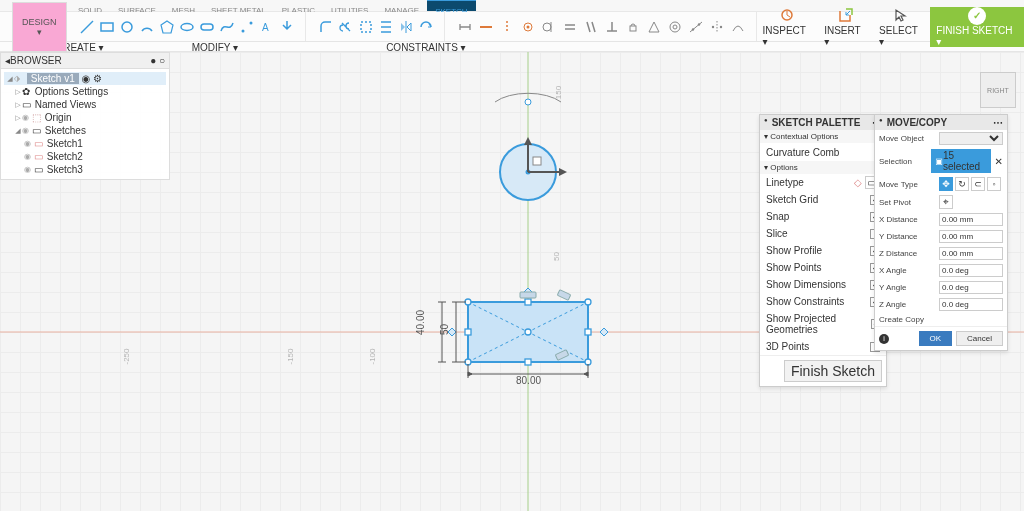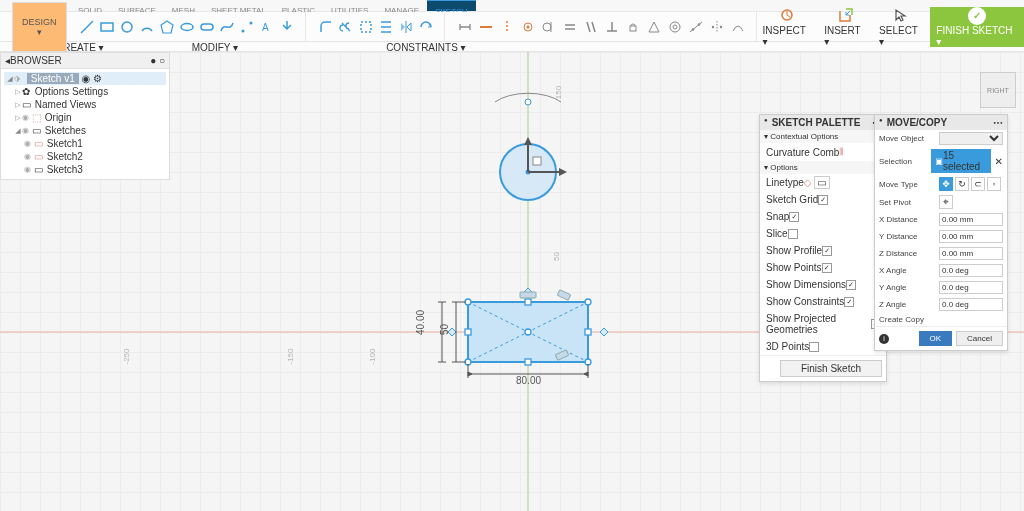--- a/index.html
+++ b/index.html
@@ -1,21 +1,21 @@
 <!DOCTYPE html>
 <html><head>
 <meta charset="utf-8">
 <style>
 *{box-sizing:border-box;margin:0;padding:0;font-family:"Segoe UI",Arial,sans-serif;font-size:10px;color:#333}
 body{background:#fafafa;width:1024px;height:511px;overflow:hidden;position:relative}
 .topbar{height:12px;display:flex;padding-left:70px;background:#f7f7f7;border-bottom:1px solid #e8e8e8}
 .topbar .tab{padding:5px 8px;font-size:8px;line-height:12px;color:#888;cursor:pointer}
 .topbar .tab.active{background:#0c4a6e;color:#3a9bdc;border-top:1px solid #3a9bdc}
 .ribbon{height:30px;background:#fcfcfc;border-bottom:1px solid #e5e5e5;display:flex;align-items:center;position:relative}
-.design-btn{margin-left:12px;font-size:9px;color:#555;padding:14px 6px;border:1px solid #ddd;background:#fdba74}
+.design-btn{margin-left:12px;font-size:9px;color:#555;padding:14px 6px;border:1px solid #ddd;background:#f9a8d4}
 .tool-group{display:flex;align-items:center;margin-left:10px;height:100%}
 .tool-group.sep{border-right:1px solid #e8e8e8;padding-right:8px}
 .tool{width:18px;height:18px;margin:0 1px;display:flex;align-items:center;justify-content:center;cursor:pointer}
 .tool svg{width:16px;height:16px}
 .ribbon-labels{height:10px;background:#fcfcfc;border-bottom:1px solid #e5e5e5;display:flex;font-size:8px;color:#666}
 .ribbon-labels span{padding:0 4px;cursor:pointer}
 .insp{margin-left:auto;display:flex;height:100%;align-items:center}
 .insp .btn{display:flex;flex-direction:column;align-items:center;padding:0 6px;font-size:8px;cursor:pointer}
 .insp .ico{width:20px;height:18px}
 .finish{background:#8cc63f;color:#fff;padding:2px 6px;display:flex;flex-direction:column;align-items:center}
@@ -28,24 +28,24 @@
 .tree-row .tri{width:8px;text-align:center;color:#888;font-size:7px}
 .tree-row .eye{width:10px;color:#aaa;font-size:8px}
 .tree-row.sel{background:#e0eef9}
 .indent1{padding-left:10px}.indent2{padding-left:20px}
 .canvas-svg{position:absolute;left:0;top:0;width:1024px;height:459px;pointer-events:none}
 .viewcube{position:absolute;right:8px;top:20px;width:36px;height:36px;background:#eee;border:1px solid #ccc;display:flex;align-items:center;justify-content:center;font-size:7px;color:#888}
 .palette{position:absolute;right:137px;top:62px;width:128px;background:#fff;border:1px solid #ccc;font-size:9px;box-shadow:0 2px 4px rgba(0,0,0,.1)}
 .pal-h{background:#e8e8e8;padding:2px 4px;font-size:8px;font-weight:bold;display:flex;align-items:flex-start}
 .pal-h::before{content:"●";font-size:6px;margin-right:4px}
 .pal-sec{padding:2px 4px;font-size:8px;background:#f6f6f6;cursor:pointer}
-.pal-row{display:flex;align-items:center;padding:3px 6px;justify-content:flex-start}
+.pal-row{display:flex;align-items:center;padding:3px 6px;justify-content:space-between}
 .pal-row .chk{width:10px;height:10px;border:1px solid #999;font-size:7px;text-align:center;line-height:8px}
 .pal-foot{padding:4px;text-align:right;border-top:1px solid #eee}
-.pal-foot button{font-size:10px;padding:2px 20px;background:#f2f2f2;border:1px solid #ccc;cursor:pointer}
+.pal-foot button{font-size:14px;padding:2px 6px;background:#f2f2f2;border:1px solid #ccc;cursor:pointer}
 .movec{position:absolute;right:16px;top:62px;width:134px;background:#fff;border:1px solid #ccc;font-size:9px;box-shadow:0 2px 4px rgba(0,0,0,.1)}
 .mc-row{display:flex;align-items:center;padding:2px 4px}
 .mc-row label{width:60px;font-size:8px;color:#444}
 .mc-row input{flex:1;font-size:8px;padding:1px 2px;border:1px solid #ccc;min-width:0}
 .sel-chip{background:#3a9bdc;color:#fff;font-size:8px;padding:1px 4px;display:flex;align-items:center}
 .mtype{display:flex;gap:2px}
 .mtype span{width:14px;height:14px;border:1px solid #ccc;font-size:9px;text-align:center;line-height:12px;cursor:pointer}
 .mtype span.on{background:#3a9bdc;color:#fff;border-color:#3a9bdc}
 .mc-foot{display:flex;justify-content:flex-end;gap:4px;padding:4px;border-top:1px solid #eee;align-items:center}
 .mc-foot button{font-size:8px;padding:2px 10px;border:1px solid #ccc;cursor:pointer}

